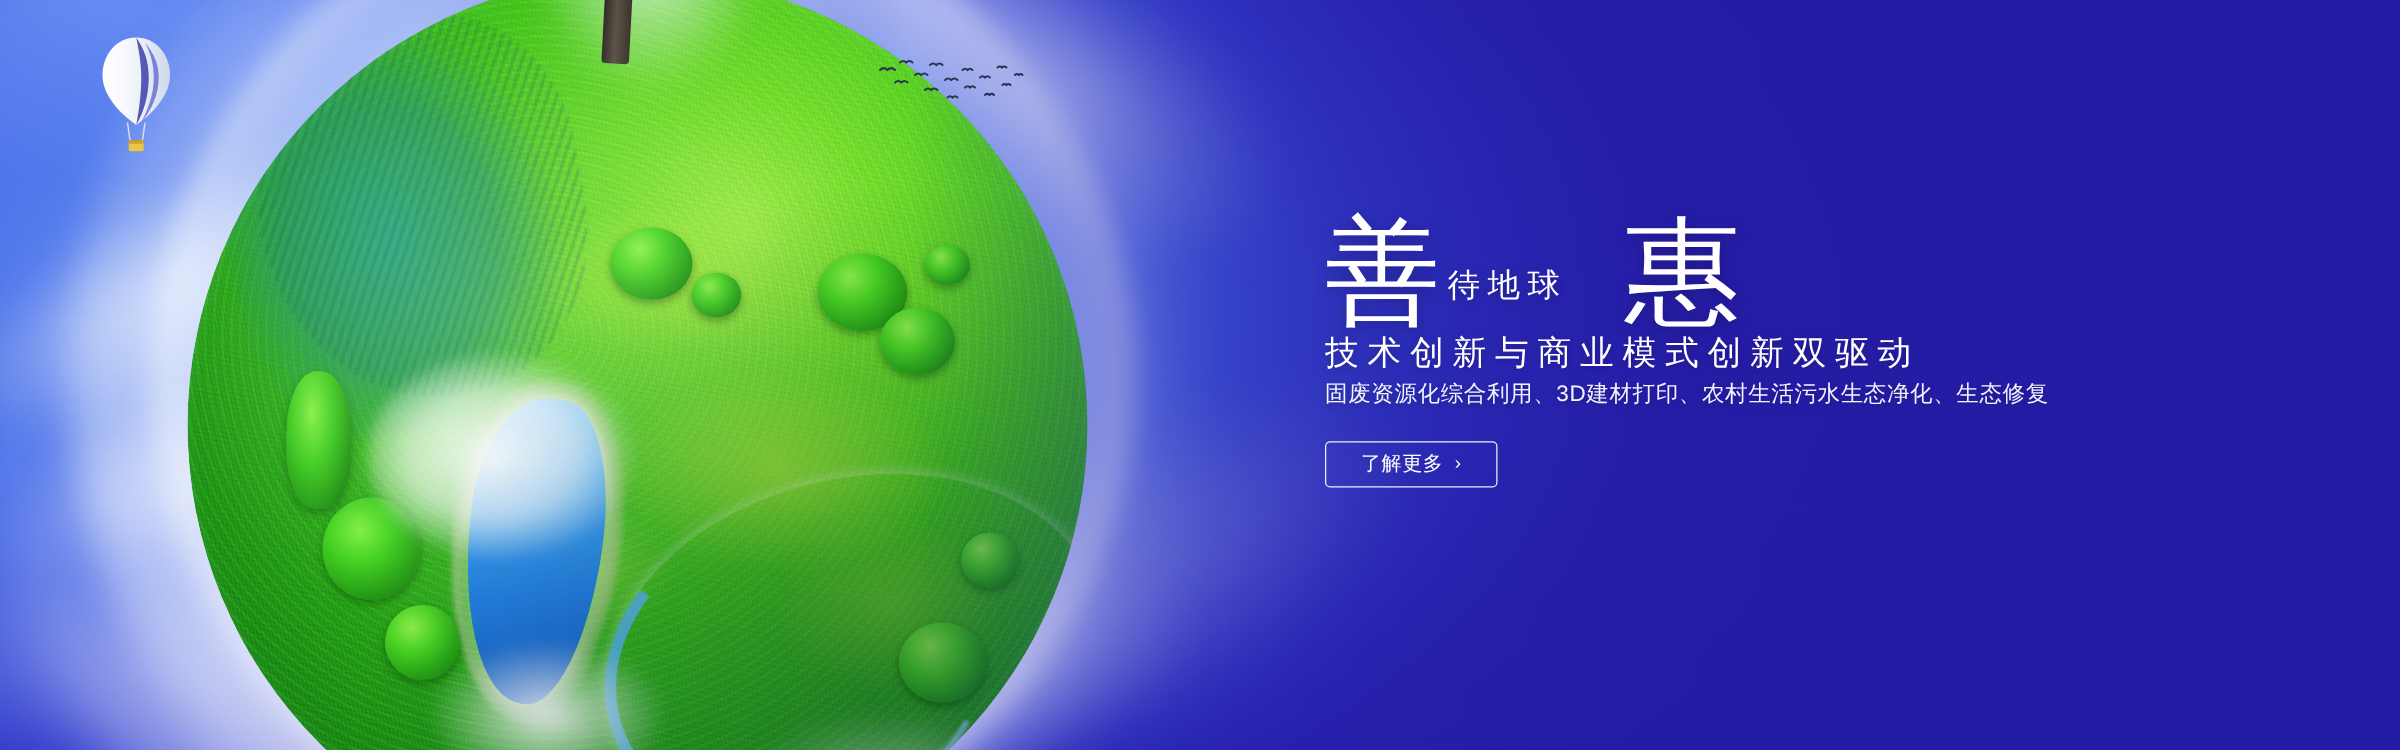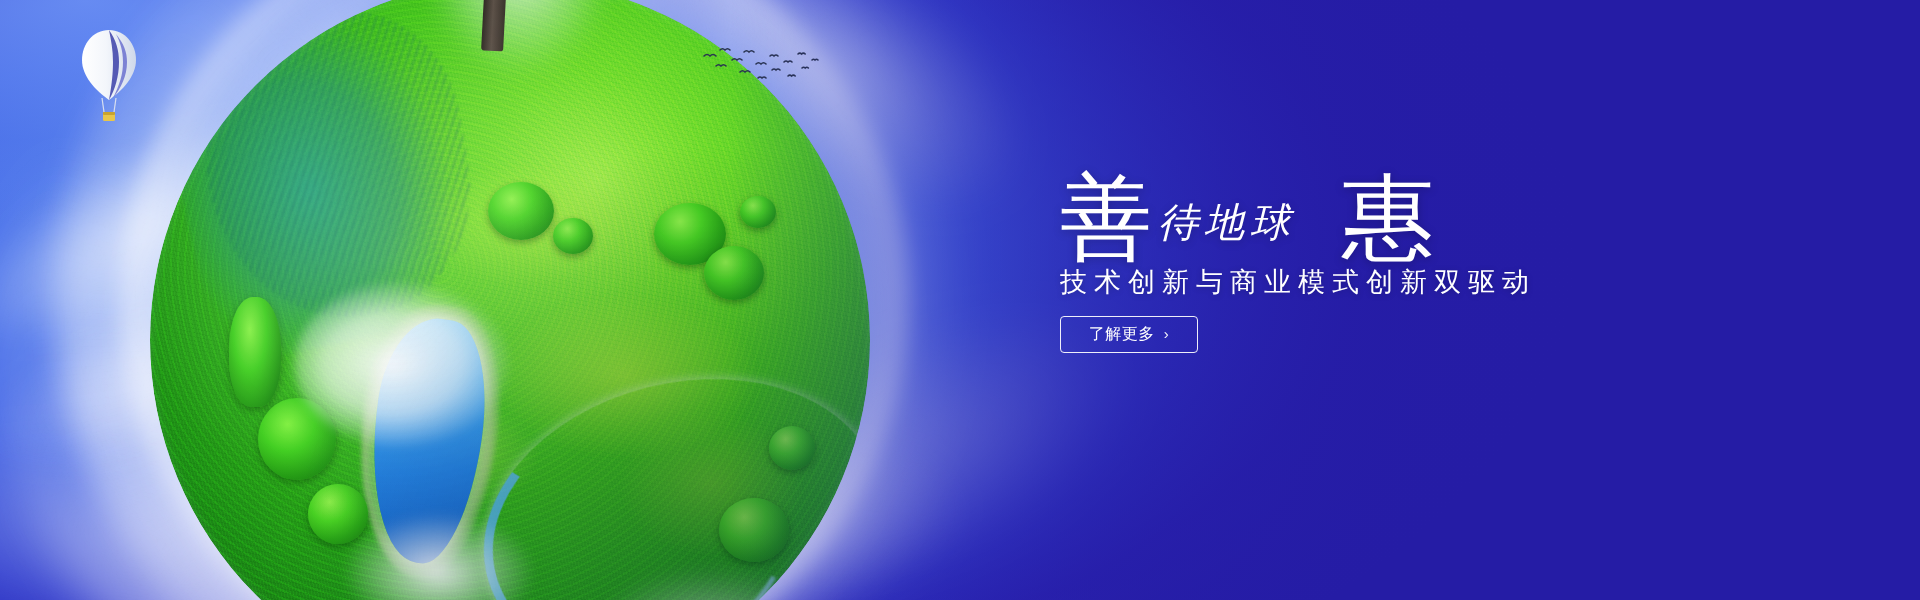--- a/index.html
+++ b/index.html
@@ -313,40 +313,39 @@
     font-size:92px;
     line-height:1;
     font-weight:400;
     letter-spacing:0;
     text-shadow:0 2px 10px rgba(0,0,0,.25);
     position:relative;
     top:6px;
   }
   .hl-small{
     font-family:"DejaVu Serif","Liberation Serif",serif;
-    font-size:40px;
+    font-size:26px;
     line-height:1;
     font-weight:400;
     letter-spacing:6px;
     position:relative;
     top:-16px;
     margin-left:6px;
     text-shadow:0 2px 8px rgba(0,0,0,.22);
-    font-style:italic;
   }
   .hl-gap{ width:46px; }
 
   .subtitle{
     font-size:27px;
     letter-spacing:7px;
     font-weight:400;
     color:#ffffff;
     white-space:nowrap;
     margin-top:2px;
-    margin-bottom:16px;
+    margin-bottom:3px;
     text-shadow:0 1px 6px rgba(0,0,0,.22);
   }
   .desc{
     font-size:18px;
     letter-spacing:.5px;
     color:#f2f4ff;
     white-space:nowrap;
     margin-bottom:26px;
     text-shadow:0 1px 5px rgba(0,0,0,.22);
   }
@@ -475,20 +474,21 @@
   <div class="content">
 
     <div class="headline">
       <span class="hl-big">善</span>
       <span class="hl-small">待地球</span>
       <span class="hl-gap"></span>
       <span class="hl-big">惠</span>
     </div>
 
     <div class="subtitle">技术创新与商业模式创新双驱动</div>
+    <div class="desc">固废资源化综合利用、3D建材打印、农村生活污水生态净化、生态修复</div>
 
     <button class="cta">
       <span>了解更多</span>
       <span class="chev">›</span>
     </button>
 
   </div>
 
   <div class="bg-right-fade" style="z-index:10;"></div>
 

